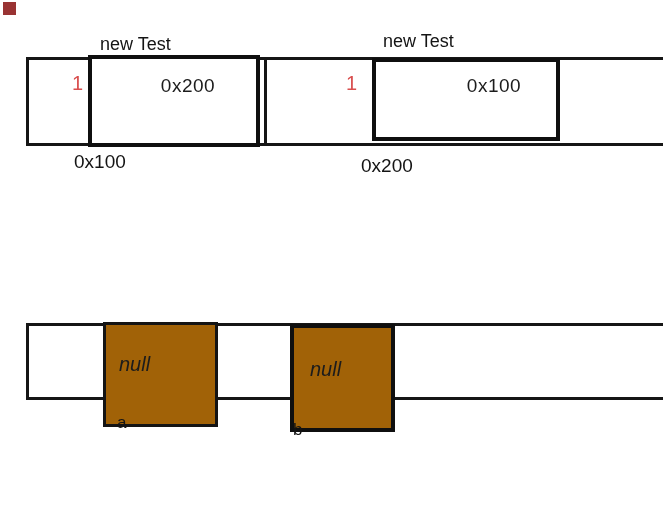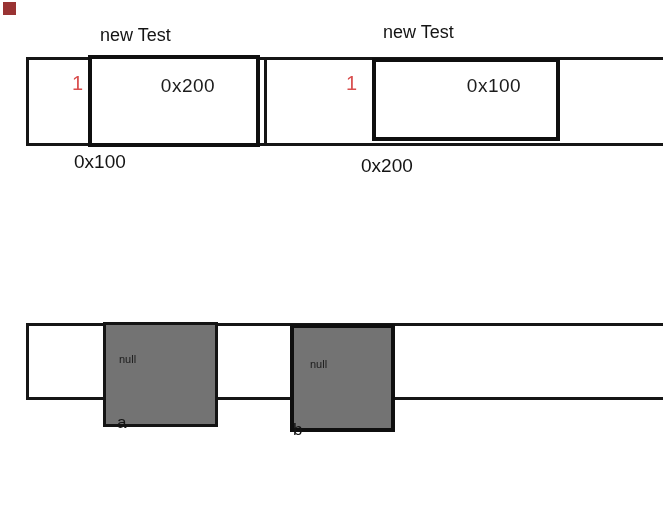--- a/index.html
+++ b/index.html
@@ -59,35 +59,37 @@
     font-size:20px;
     width:28px;
     text-align:right;
   }
   .ref-1{left:55px;top:72px;}
   .ref-2{left:329px;top:72px;}
 
   .obj-title{
     font-size:18px;
     color:#141414;
+    margin-top:9px;
   }
   .title-1{left:100px;top:25px;}
   .title-2{left:383px;top:22px;}
 
   .addr-label{
     font-size:19px;
     color:#141414;
   }
   .addr-1{left:74px;top:151px;}
   .addr-2{left:361px;top:155px;}
 
   
   .null-box{
-    background:#737373;
-    font-size:11px;
+    background:#a16207;
+    font-size:20px;
+    font-style:italic;
   }
   .null-box-a{
     left:103px;top:322px;width:96px;height:71px;
     border:3.5px solid #141414;
     padding:28px 0 0 13px;
   }
   .null-box-b{
     left:290px;top:324px;width:81px;height:70px;
     border:4px solid #0f0f0f;
     padding:30px 0 0 16px;

